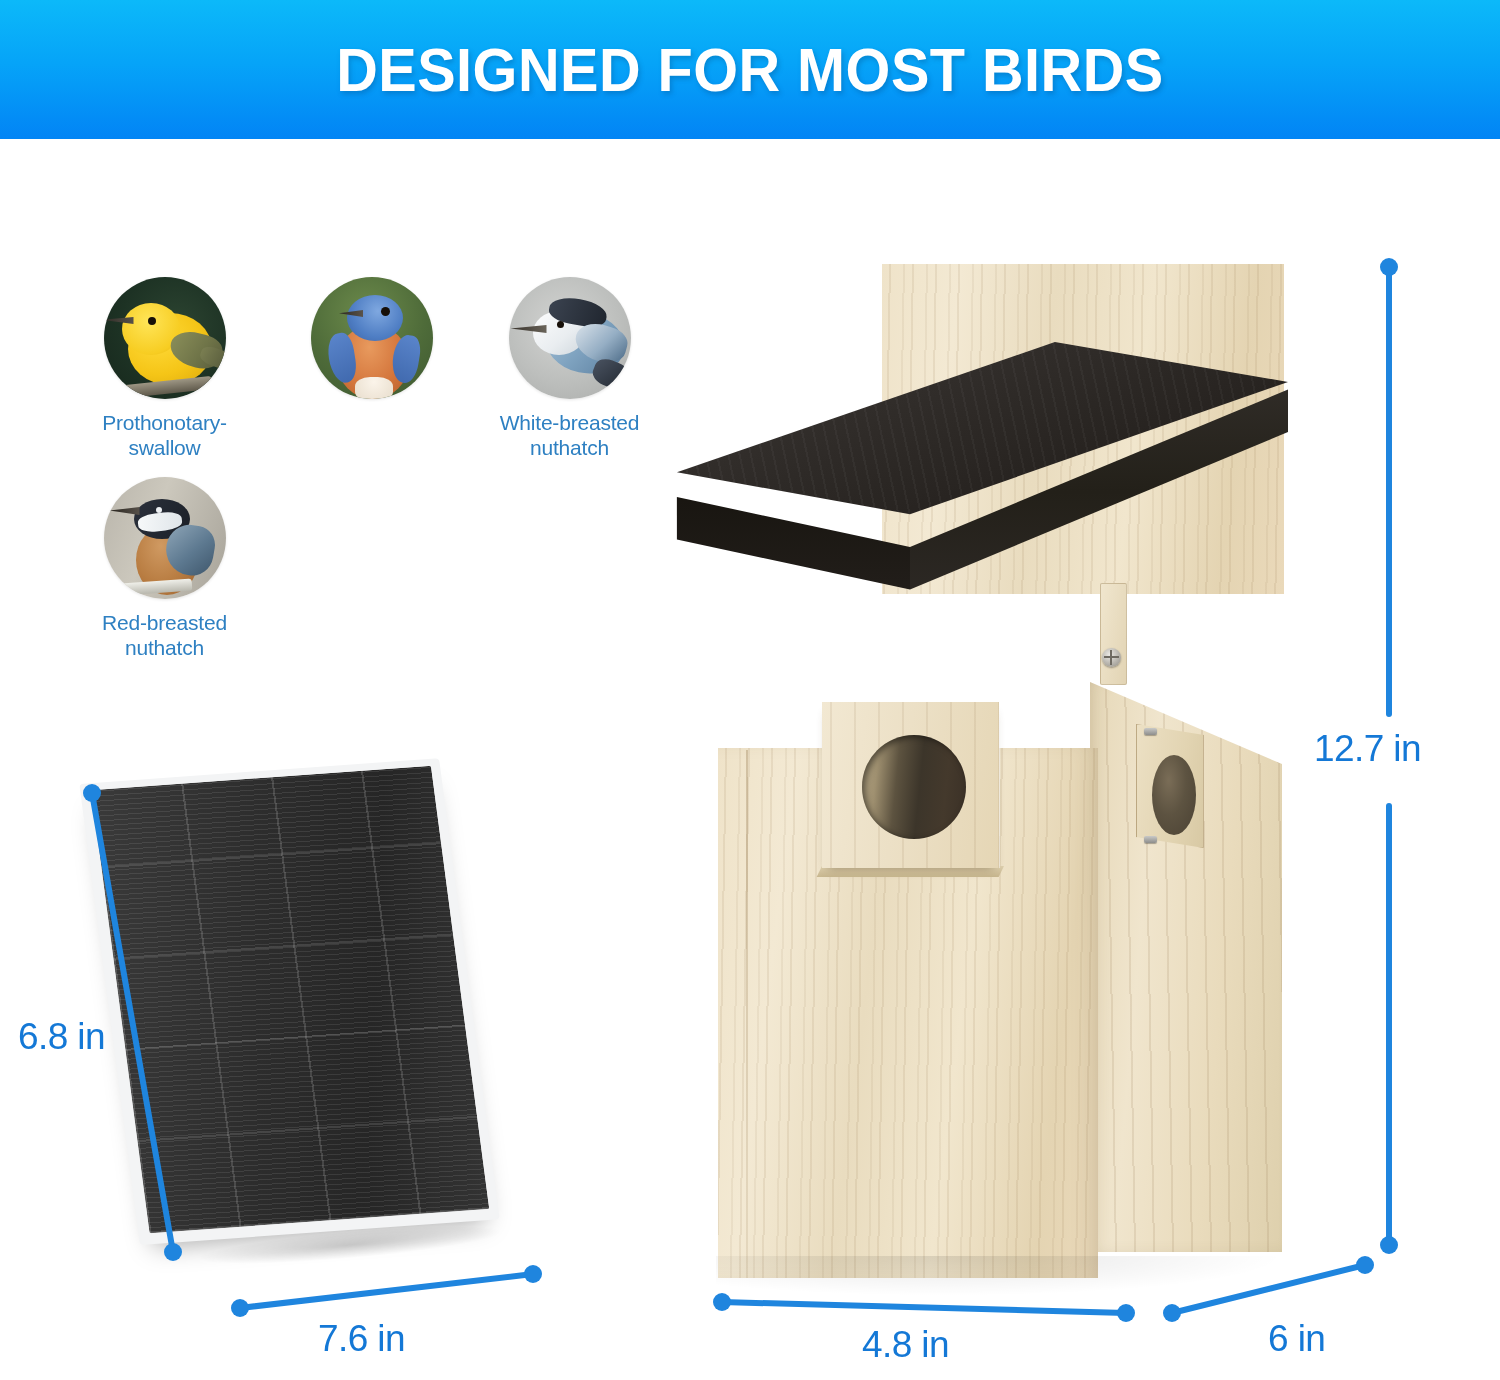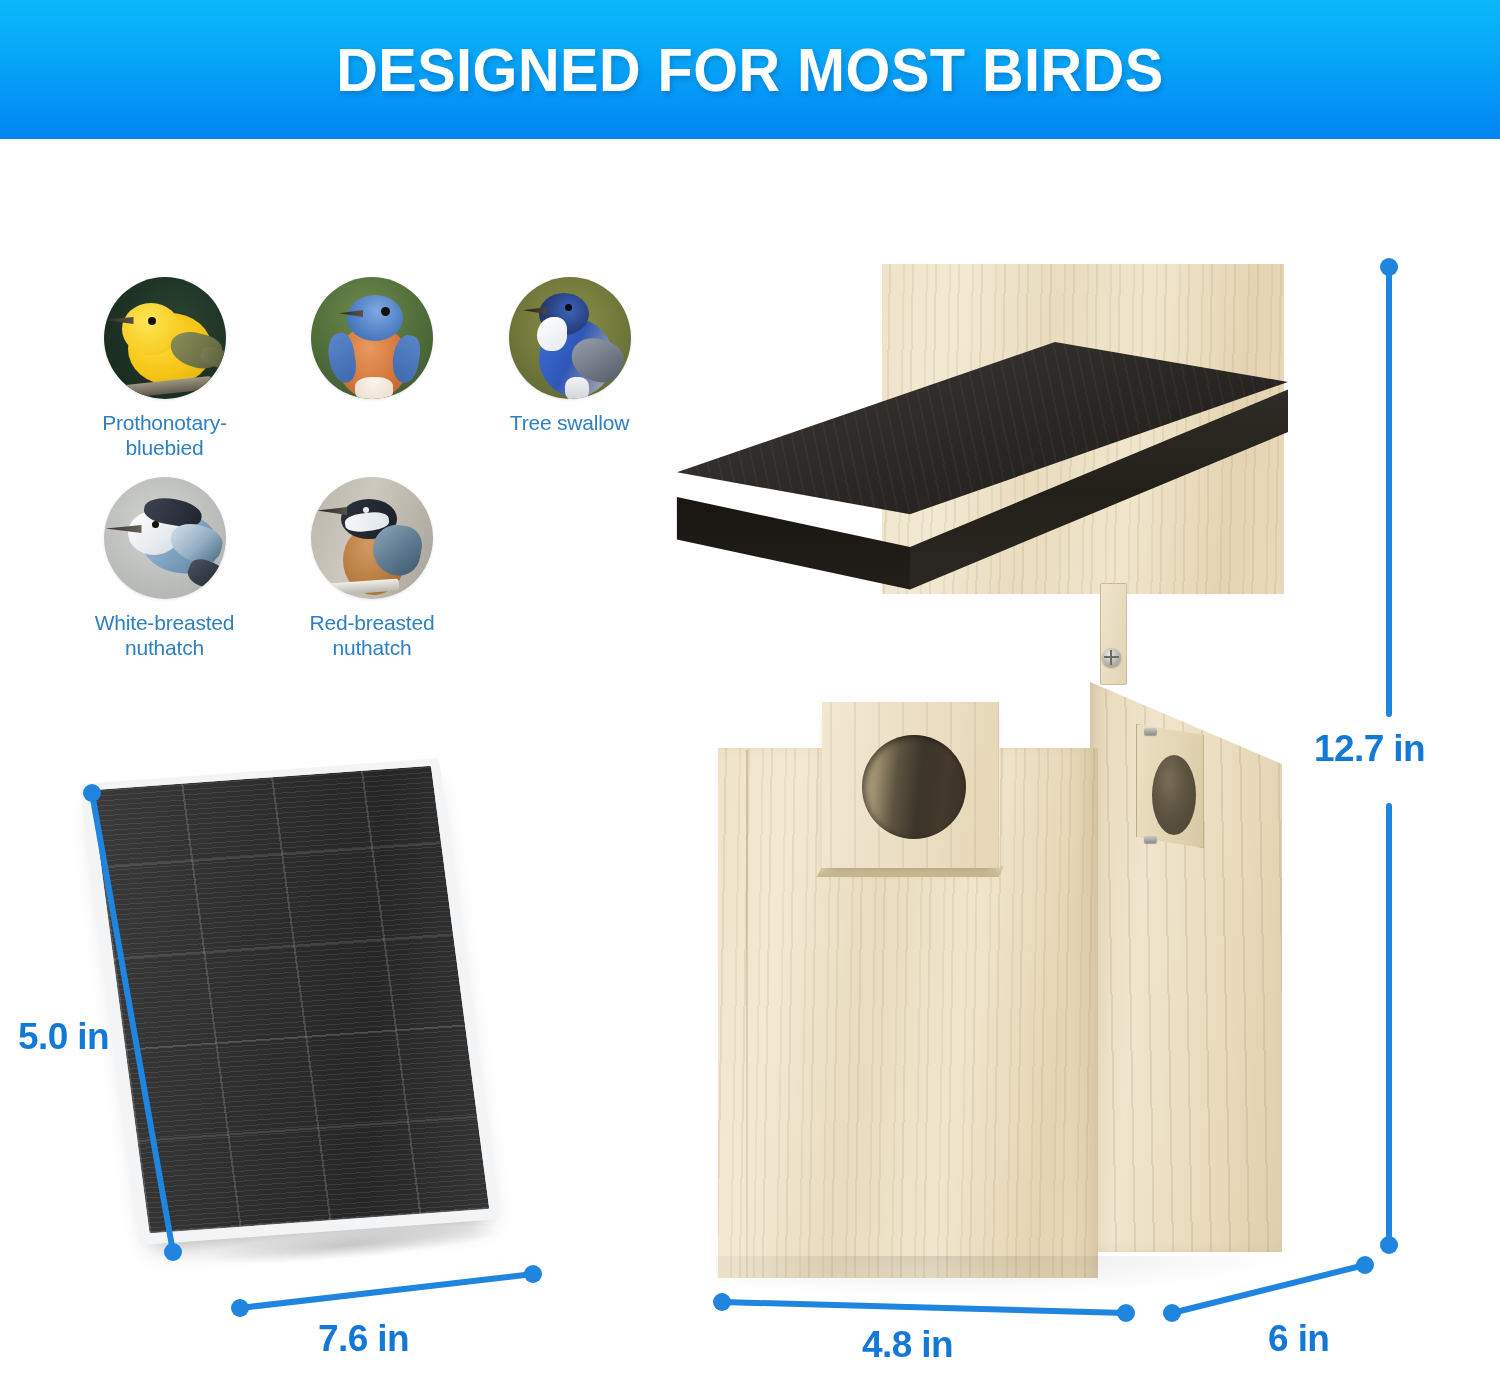--- a/index.html
+++ b/index.html
@@ -213,21 +213,21 @@
   .seam{
     position:absolute;left:96px;top:500px;width:2px;height:528px;
     background:linear-gradient(180deg, rgba(150,122,80,0.35), rgba(150,122,80,0.15));
   }
 
   
   .dim-label{
     position:absolute;
     color:#1478d6;
     font-size:37px;
-    font-weight:bold;
+    font-weight:normal;
     letter-spacing:-0.6px;
     white-space:nowrap;
   }
   svg.dimsvg{ position:absolute;left:0;top:0;width:1500px;height:1380px;pointer-events:none; }
 </style>
 </head>
 <body>
 
 <div class="banner">
   <div class="banner-title">DESIGNED FOR MOST BIRDS</div>
@@ -241,52 +241,37 @@
       <div class="b-body" style="left:24px;top:36px;width:84px;height:72px;background:radial-gradient(ellipse at 35% 35%, #ffdb3a 0%, #f5c517 55%, #d9a60c 100%);"></div>
       <div class="b-head" style="left:18px;top:26px;width:58px;height:52px;background:radial-gradient(circle at 45% 35%, #ffe558 0%, #f7cd22 70%, #e0ac0e 100%);"></div>
       <div class="b-beak" style="left:-2px;top:40px;width:32px;height:7px;background:linear-gradient(90deg,#2d2a24,#57514a);clip-path:polygon(0 40%,100% 0,100% 100%);"></div>
       <div class="b-eye" style="left:44px;top:40px;width:8px;height:8px;"></div>
       <div class="b-wing" style="left:66px;top:56px;width:52px;height:34px;background:linear-gradient(110deg,#8b8f5a 0%,#6f7448 60%,#595c3b 100%);transform:rotate(14deg);"></div>
       <div class="b-tail" style="left:96px;top:72px;width:34px;height:18px;background:linear-gradient(100deg,#7b7f52,#4f5336);transform:rotate(20deg);"></div>
       <div class="b-branch" style="left:12px;top:104px;width:96px;height:13px;background:linear-gradient(180deg,#9d9684,#5f594b);transform:rotate(-6deg);"></div>
     </div>
     <div class="bird-label">
       <span>Prothonotary-</span><br>
-      <span>bluebied</span>
+      <span>swallow</span>
     </div>
   </div>
 
   <div class="bird-cell">
     <div class="bird-photo">
       <div class="bp-bg" style="background:radial-gradient(circle at 45% 30%, #6c8a4b 0%, #4e6b39 55%, #3d5730 100%);"></div>
       <div class="b-body" style="left:26px;top:48px;width:72px;height:74px;background:radial-gradient(ellipse at 45% 30%, #e89a5e 0%, #d4763c 55%, #b35b2a 100%);"></div>
       <div class="b-head" style="left:36px;top:18px;width:56px;height:46px;background:radial-gradient(circle at 55% 35%, #7fa8e0 0%, #4f7ec4 60%, #3a62a4 100%);"></div>
       <div class="b-beak" style="left:28px;top:33px;width:24px;height:7px;background:linear-gradient(90deg,#2b2720,#5a534a);clip-path:polygon(0 45%,100% 0,100% 100%);"></div>
       <div class="b-eye" style="left:70px;top:30px;width:9px;height:9px;"></div>
       <div class="b-wing" style="left:18px;top:56px;width:26px;height:50px;background:linear-gradient(160deg,#5b86cc 0%,#3f68ad 100%);transform:rotate(-9deg);"></div>
       <div class="b-wing" style="left:82px;top:58px;width:26px;height:48px;background:linear-gradient(200deg,#5b86cc 0%,#3f68ad 100%);transform:rotate(9deg);"></div>
       <div class="b-tail" style="left:44px;top:100px;width:38px;height:24px;background:radial-gradient(ellipse at 50% 20%, #fbf4ea 0%, #e7dccb 100%);"></div>
     </div>
   </div>
 
-  <div class="bird-cell">
-    <div class="bird-photo">
-      <div class="bp-bg" style="background:radial-gradient(circle at 50% 40%, #8b9147 0%, #6e7539 60%, #5b6130 100%);"></div>
-      <div class="b-body" style="left:30px;top:42px;width:74px;height:78px;background:linear-gradient(115deg,#3f6fd6 0%,#2e57b8 45%,#8a93ad 78%,#b9bec9 100%);"></div>
-      <div class="b-head" style="left:30px;top:16px;width:50px;height:42px;background:radial-gradient(circle at 60% 40%, #3e62ba 0%, #27407f 55%, #1d2b48 100%);"></div>
-      <div class="b-beak" style="left:14px;top:30px;width:24px;height:7px;background:linear-gradient(90deg,#221f1b,#4c463e);clip-path:polygon(0 45%,100% 0,100% 100%);"></div>
-      <div class="b-eye" style="left:56px;top:27px;width:7px;height:7px;background:#0c0c0c;"></div>
-      <div class="b-body" style="left:28px;top:40px;width:30px;height:34px;background:linear-gradient(150deg,#ffffff 0%,#e6e9ee 100%);border-radius:60% 40% 50% 50%;"></div>
-      <div class="b-wing" style="left:62px;top:62px;width:52px;height:42px;background:linear-gradient(130deg,#9aa0ad 0%,#6f7684 60%,#545b68 100%);transform:rotate(18deg);"></div>
-      <div class="b-tail" style="left:56px;top:100px;width:24px;height:24px;background:linear-gradient(180deg,#f3f4f6,#cfd3d9);"></div>
-    </div>
-    <div class="bird-label">
-      <span>Tree swallow</span>
-    </div>
-  </div>
 
   <div class="bird-cell">
     <div class="bird-photo">
       <div class="bp-bg" style="background:radial-gradient(circle at 45% 40%, #d3d4d2 0%, #bdbfbd 55%, #a9aba9 100%);"></div>
       <div class="b-body" style="left:36px;top:36px;width:80px;height:60px;background:linear-gradient(120deg,#a9c3d8 0%,#7fa3c0 50%,#5b7e9e 100%);transform:rotate(12deg);"></div>
       <div class="b-head" style="left:24px;top:34px;width:52px;height:44px;background:linear-gradient(140deg,#fdfdfd 0%,#e9edf0 60%,#cfd7dd 100%);"></div>
       <div class="b-body" style="left:40px;top:22px;width:58px;height:26px;background:linear-gradient(100deg,#3b4350 0%,#20262f 100%);border-radius:50% 50% 40% 40%;transform:rotate(10deg);"></div>
       <div class="b-beak" style="left:2px;top:48px;width:36px;height:8px;background:linear-gradient(90deg,#38332c,#6a645a);clip-path:polygon(0 45%,100% 0,100% 100%);"></div>
       <div class="b-eye" style="left:48px;top:44px;width:7px;height:7px;"></div>
       <div class="b-wing" style="left:66px;top:48px;width:52px;height:36px;background:linear-gradient(120deg,#d9e2ea 0%,#95aec4 55%,#4c6b87 100%);transform:rotate(16deg);"></div>
@@ -377,17 +362,17 @@
   </g>
 
   <g>
     <line x1="1389" y1="270" x2="1389" y2="714" stroke="#1f85de" stroke-width="6" stroke-linecap="round"></line>
     <line x1="1389" y1="806" x2="1389" y2="1243" stroke="#1f85de" stroke-width="6" stroke-linecap="round"></line>
     <circle cx="1389" cy="267" r="9" fill="#1f85de"></circle>
     <circle cx="1389" cy="1245" r="9" fill="#1f85de"></circle>
   </g>
 </svg>
 
-<div class="dim-label" style="left:18px;top:1016px;">5.0 in</div>
+<div class="dim-label" style="left:18px;top:1016px;">6.8 in</div>
 <div class="dim-label" style="left:318px;top:1318px;">7.6 in</div>
 <div class="dim-label" style="left:1314px;top:728px;">12.7 in</div>
 <div class="dim-label" style="left:862px;top:1324px;">4.8 in</div>
 <div class="dim-label" style="left:1268px;top:1318px;">6 in</div>
 
 </body></html>

